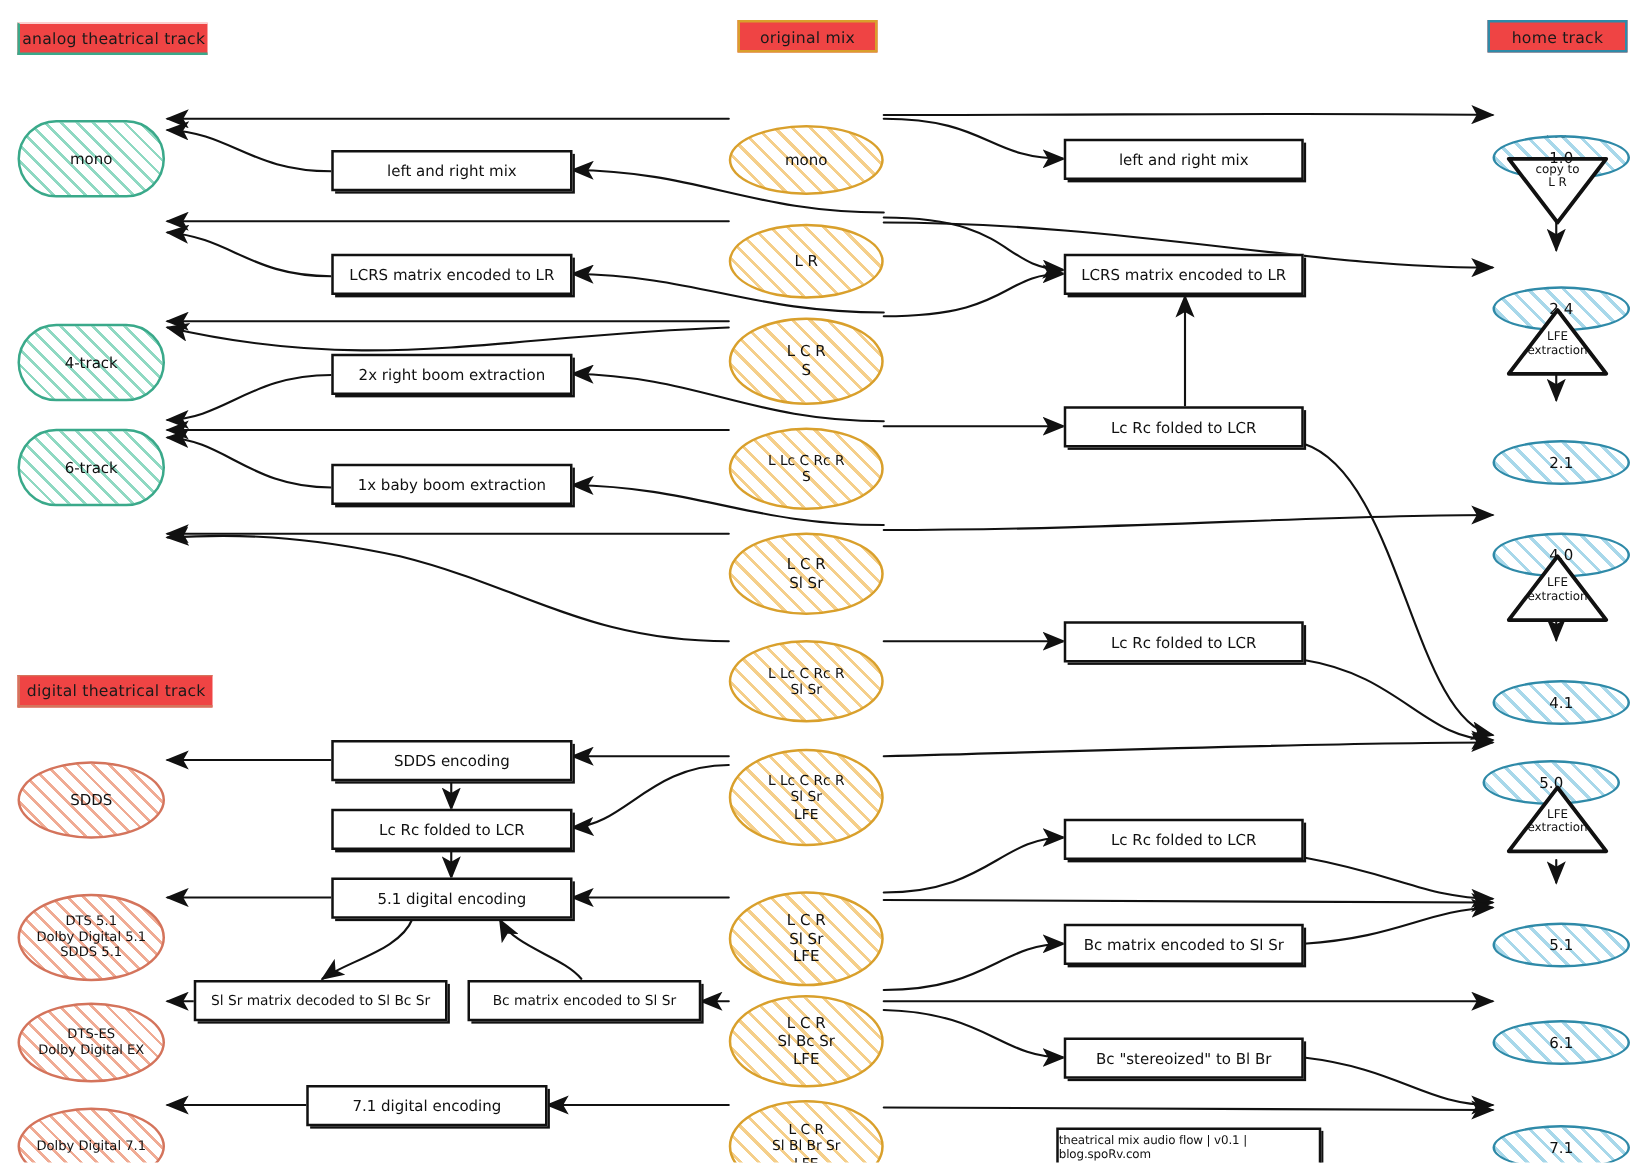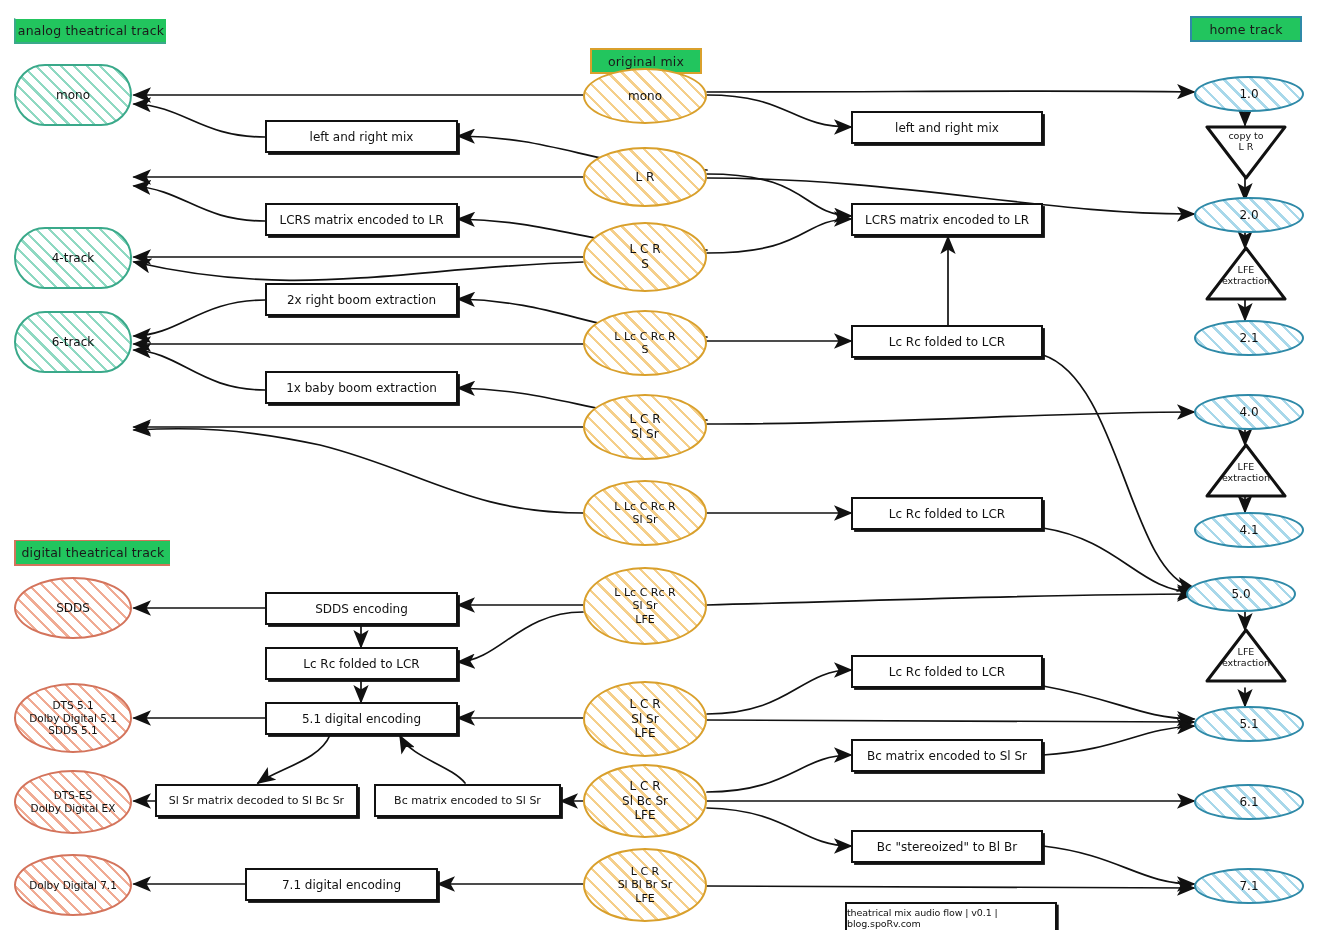--- a/index.html
+++ b/index.html
@@ -5,33 +5,33 @@
 <style>
   html,body{margin:0;padding:0;background:#ffffff;}
   body{
     font-family:"DejaVu Sans", sans-serif;
     width:1320px;height:930px;position:relative;overflow:hidden;
   }
   #stage{position:absolute;left:0;top:0;width:1320px;height:930px;}
   svg#canvas{position:absolute;left:0;top:0;width:1320px;height:930px;}
 
   
-  .sect{position:absolute;box-sizing:border-box;background:#22c55e;
+  .sect{position:absolute;box-sizing:border-box;background:#ef4444;
         display:flex;align-items:center;justify-content:center;
         font-size:12.5px;color:#1a1a1a;letter-spacing:.2px;}
   .sect.analog{border-left:2.4px solid #3aa98a;border-bottom:2.4px solid #3aa98a;border-top:1px solid #fff;}
   .sect.digital{border-left:2.4px solid #d4745c;border-bottom:2.4px solid #d4745c;border-top:1.8px solid #d4745c;margin-top:24px;}
   .sect.orig{border:2.2px solid #d9a02c;border-right:2.2px solid #d9a02c;}
   .sect.home{border:2.2px solid #2f8aa8;}
 
   
   .node{position:absolute;box-sizing:border-box;
         display:flex;align-items:center;justify-content:center;
         text-align:center;line-height:1.22;color:#111;
-        font-size:12px;}
+        font-size:12px;margin-top:32px;}
   .node span{position:relative;z-index:3;}
 
   .pill{border-radius:50%/50%;}
   .pill.rounded{border-radius:34px;}
 
   .teal{border:2.6px solid #3aa98a;
         background-image:repeating-linear-gradient(45deg,
           #8fd9c2 0px,#8fd9c2 2.2px,#ffffff 2.2px,#ffffff 9px);}
   .orange{border:2.6px solid #d9a02c;
         background-image:repeating-linear-gradient(45deg,
@@ -186,21 +186,21 @@
   </svg>
 
   <div class="sect analog" style="left:14px;top:18px;width:152px;height:26px;">
     <span>analog theatrical track</span>
   </div>
 
   <div class="sect digital" style="left:14px;top:516px;width:156px;height:26px;">
     <span>digital theatrical track</span>
   </div>
 
-  <div class="sect orig" style="left:590px;top:16px;width:112px;height:26px;margin-top:32px;">
+  <div class="sect orig" style="left:590px;top:16px;width:112px;height:26px;">
     <span>original mix</span>
   </div>
 
   <div class="sect home" style="left:1190px;top:16px;width:112px;height:26px;">
     <span>home track</span>
   </div>
 
   <div class="node pill rounded teal" style="left:14px;top:64px;width:118px;height:62px;">
     <span>mono</span>
     </div>
@@ -364,21 +364,21 @@
 
   <div class="proc" style="left:851px;top:830px;width:192px;height:33px;">
     <span>Bc "stereoized" to Bl Br</span>
     </div>
 
   <div class="node pill cyan" style="left:1194px;top:76px;width:110px;height:36px;border-radius:50%;">
     <span>1.0</span>
     </div>
 
   <div class="node pill cyan" style="left:1194px;top:197px;width:110px;height:36px;border-radius:50%;">
-    <span>2.0</span>
+    <span>2.4</span>
     </div>
 
   <div class="node pill cyan" style="left:1194px;top:320px;width:110px;height:36px;border-radius:50%;">
     <span>2.1</span>
     </div>
 
   <div class="node pill cyan" style="left:1194px;top:394px;width:110px;height:36px;border-radius:50%;">
     <span>4.0</span>
     </div>
 

